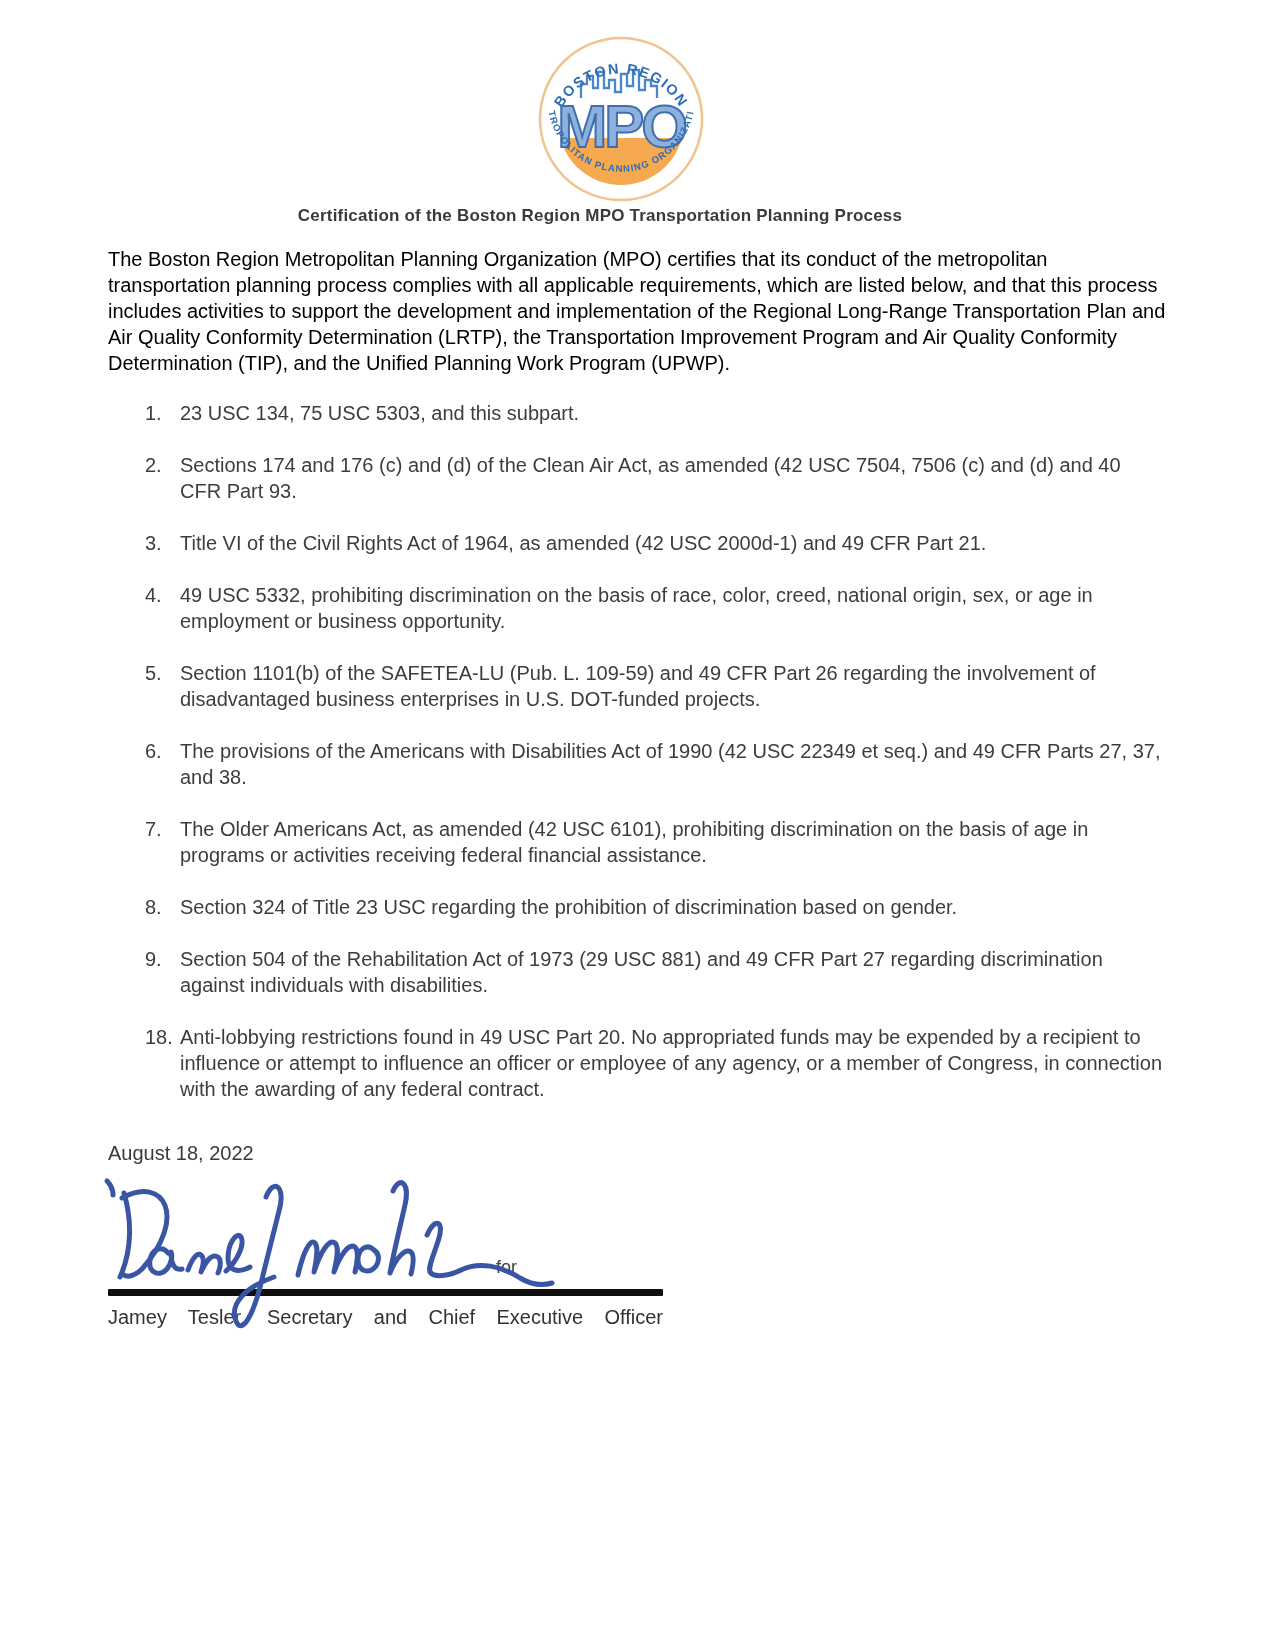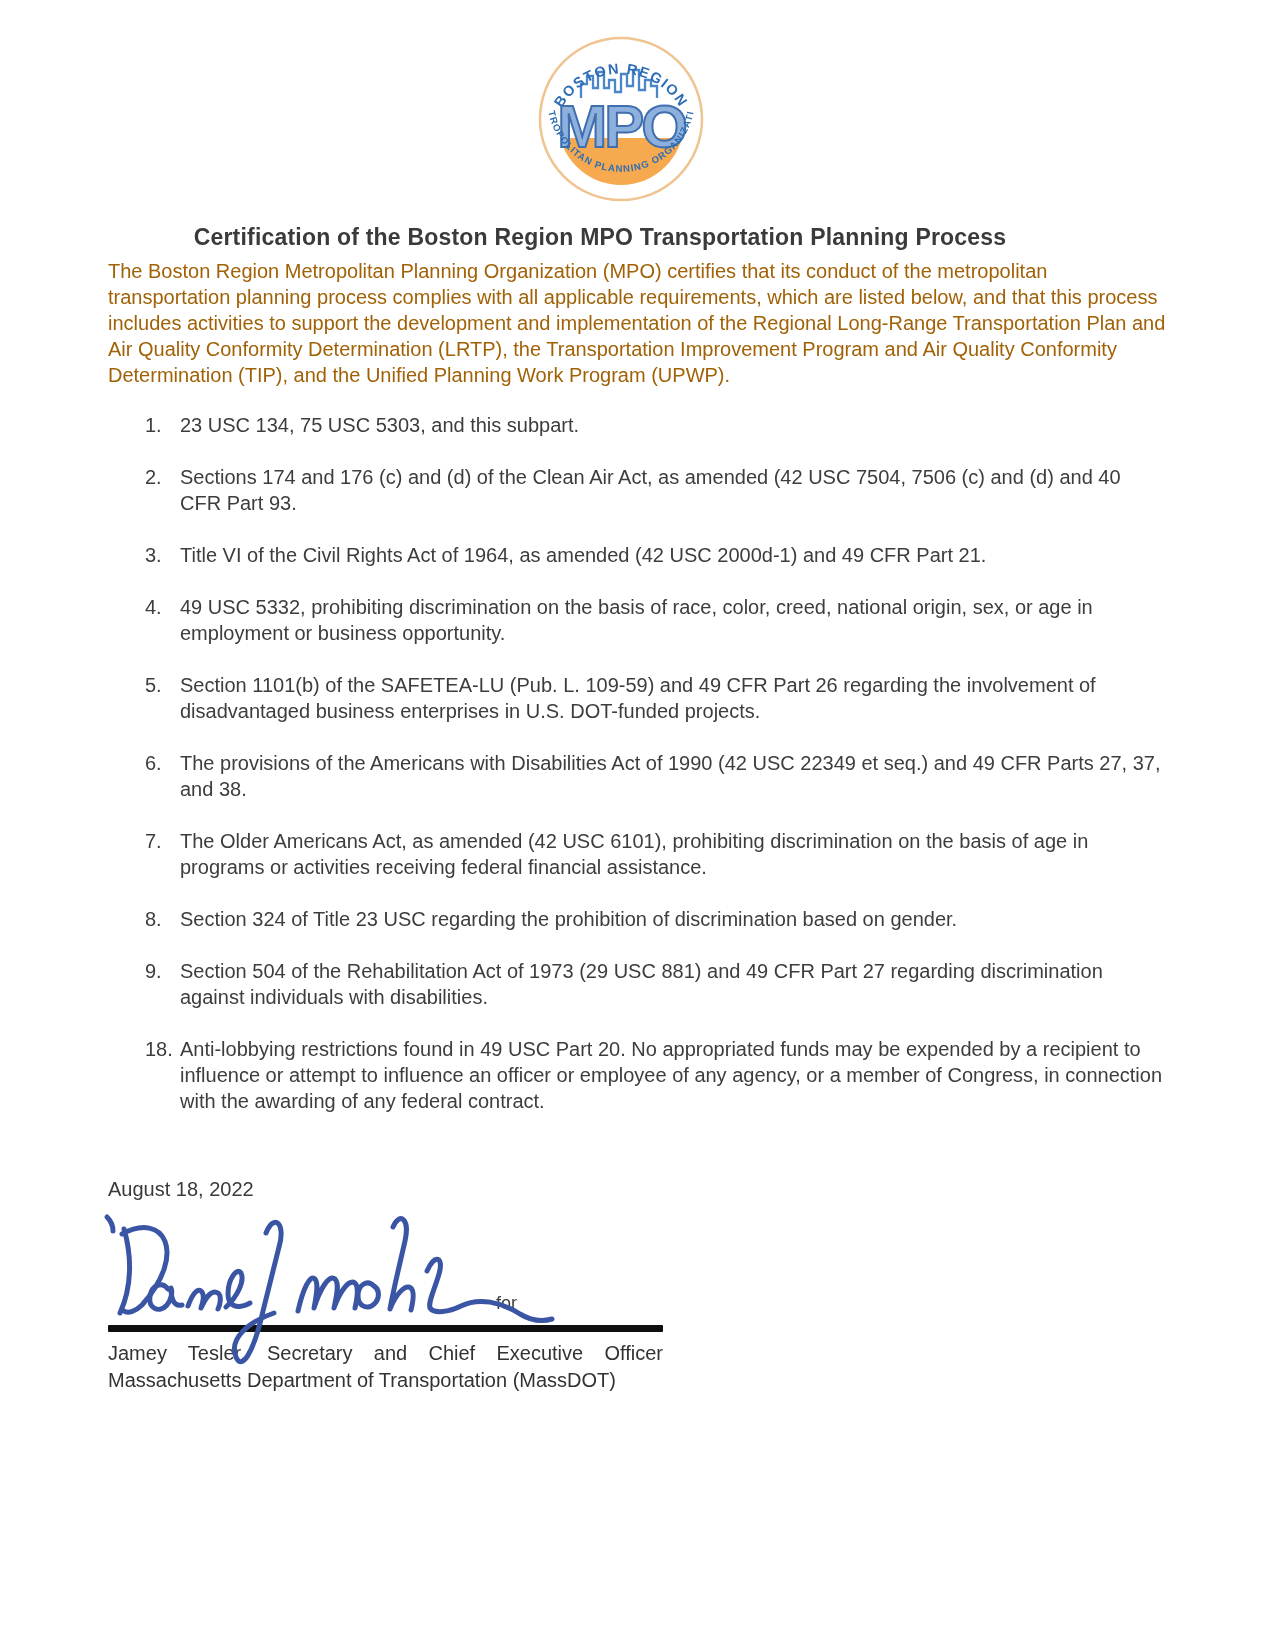--- a/index.html
+++ b/index.html
@@ -12,46 +12,46 @@
     color:#3d3d3d;
     overflow:hidden;
   }
   .content { padding:0 105px 0 108px; }
 
   
   .logo-wrap { width:170px; height:168px; margin:34px auto 0; position:relative; left:-18px; }
 
   
   .doc-title {
-    margin-top:22px;
+    margin-top:4px;
     padding-right:78px;
     text-align:center;
-    font-size:23px;
+    font-size:17px;
     font-weight:bold;
     color:#3a3a3a;
     letter-spacing:0.2px;
   }
 
   
   .intro {
-    margin-top:7px;
+    margin-top:20px;
     width:1062px;
     font-size:20px;
     line-height:26px;
-    color:#a16207;
+    color:#000000;
   }
 
   
   .cert-list { margin-top:24px; padding-left:37px; }
   .cert-item { display:flex; margin-bottom:26px; font-size:20px; line-height:26px; color:#3d3d3d; }
   .cert-item .num { flex:none; width:35px; }
   .cert-item .txt { width:985px; }
 
   
-  .date-line { margin-top:64px; font-size:20px; color:#3a3a3a; }
+  .date-line { margin-top:40px; font-size:20px; color:#3a3a3a; }
 
   
   .sig-block { margin-top:14px; width:555px; position:relative; }
   .sig-area { position:relative; height:110px; }
   .sig-svg { position:absolute; left:-8px; top:-14px; z-index:3; overflow:visible; }
   .for-label { position:absolute; left:388px; top:78px; font-size:18px; color:#3f3f3f; z-index:1; }
   .sig-line { width:555px; height:7px; background:#0f0f0f; border-radius:1px; }
   .sig-text { margin-top:8px; font-size:20px; line-height:27px; color:#333333; }
   .sig-name { width:555px; text-align:justify; text-align-last:justify; }
 </style>
@@ -162,18 +162,17 @@
             <path d="M293,26 C300,10 310,18 305,40 C300,62 294,86 290,108 C296,93 305,83 311,87 C315,91 313,101 311,109"></path>
 
             <path d="M327,70 C335,52 344,56 339,73 C334,90 328,101 330,107 C334,113 349,111 361,105 C379,96 401,101 420,113 C430,119 442,121 452,118"></path>
           </g>
         </svg>
         <span class="for-label">for</span>
       </div>
       <div class="sig-line"></div>
       <div class="sig-text">
         <div class="sig-name">Jamey Tesler, Secretary and Chief Executive Officer</div>
-        <div>Massachusetts Department of Transportation (MassDOT)</div>
       </div>
     </div>
 
   </div>
 </div>
 
 </body></html>

